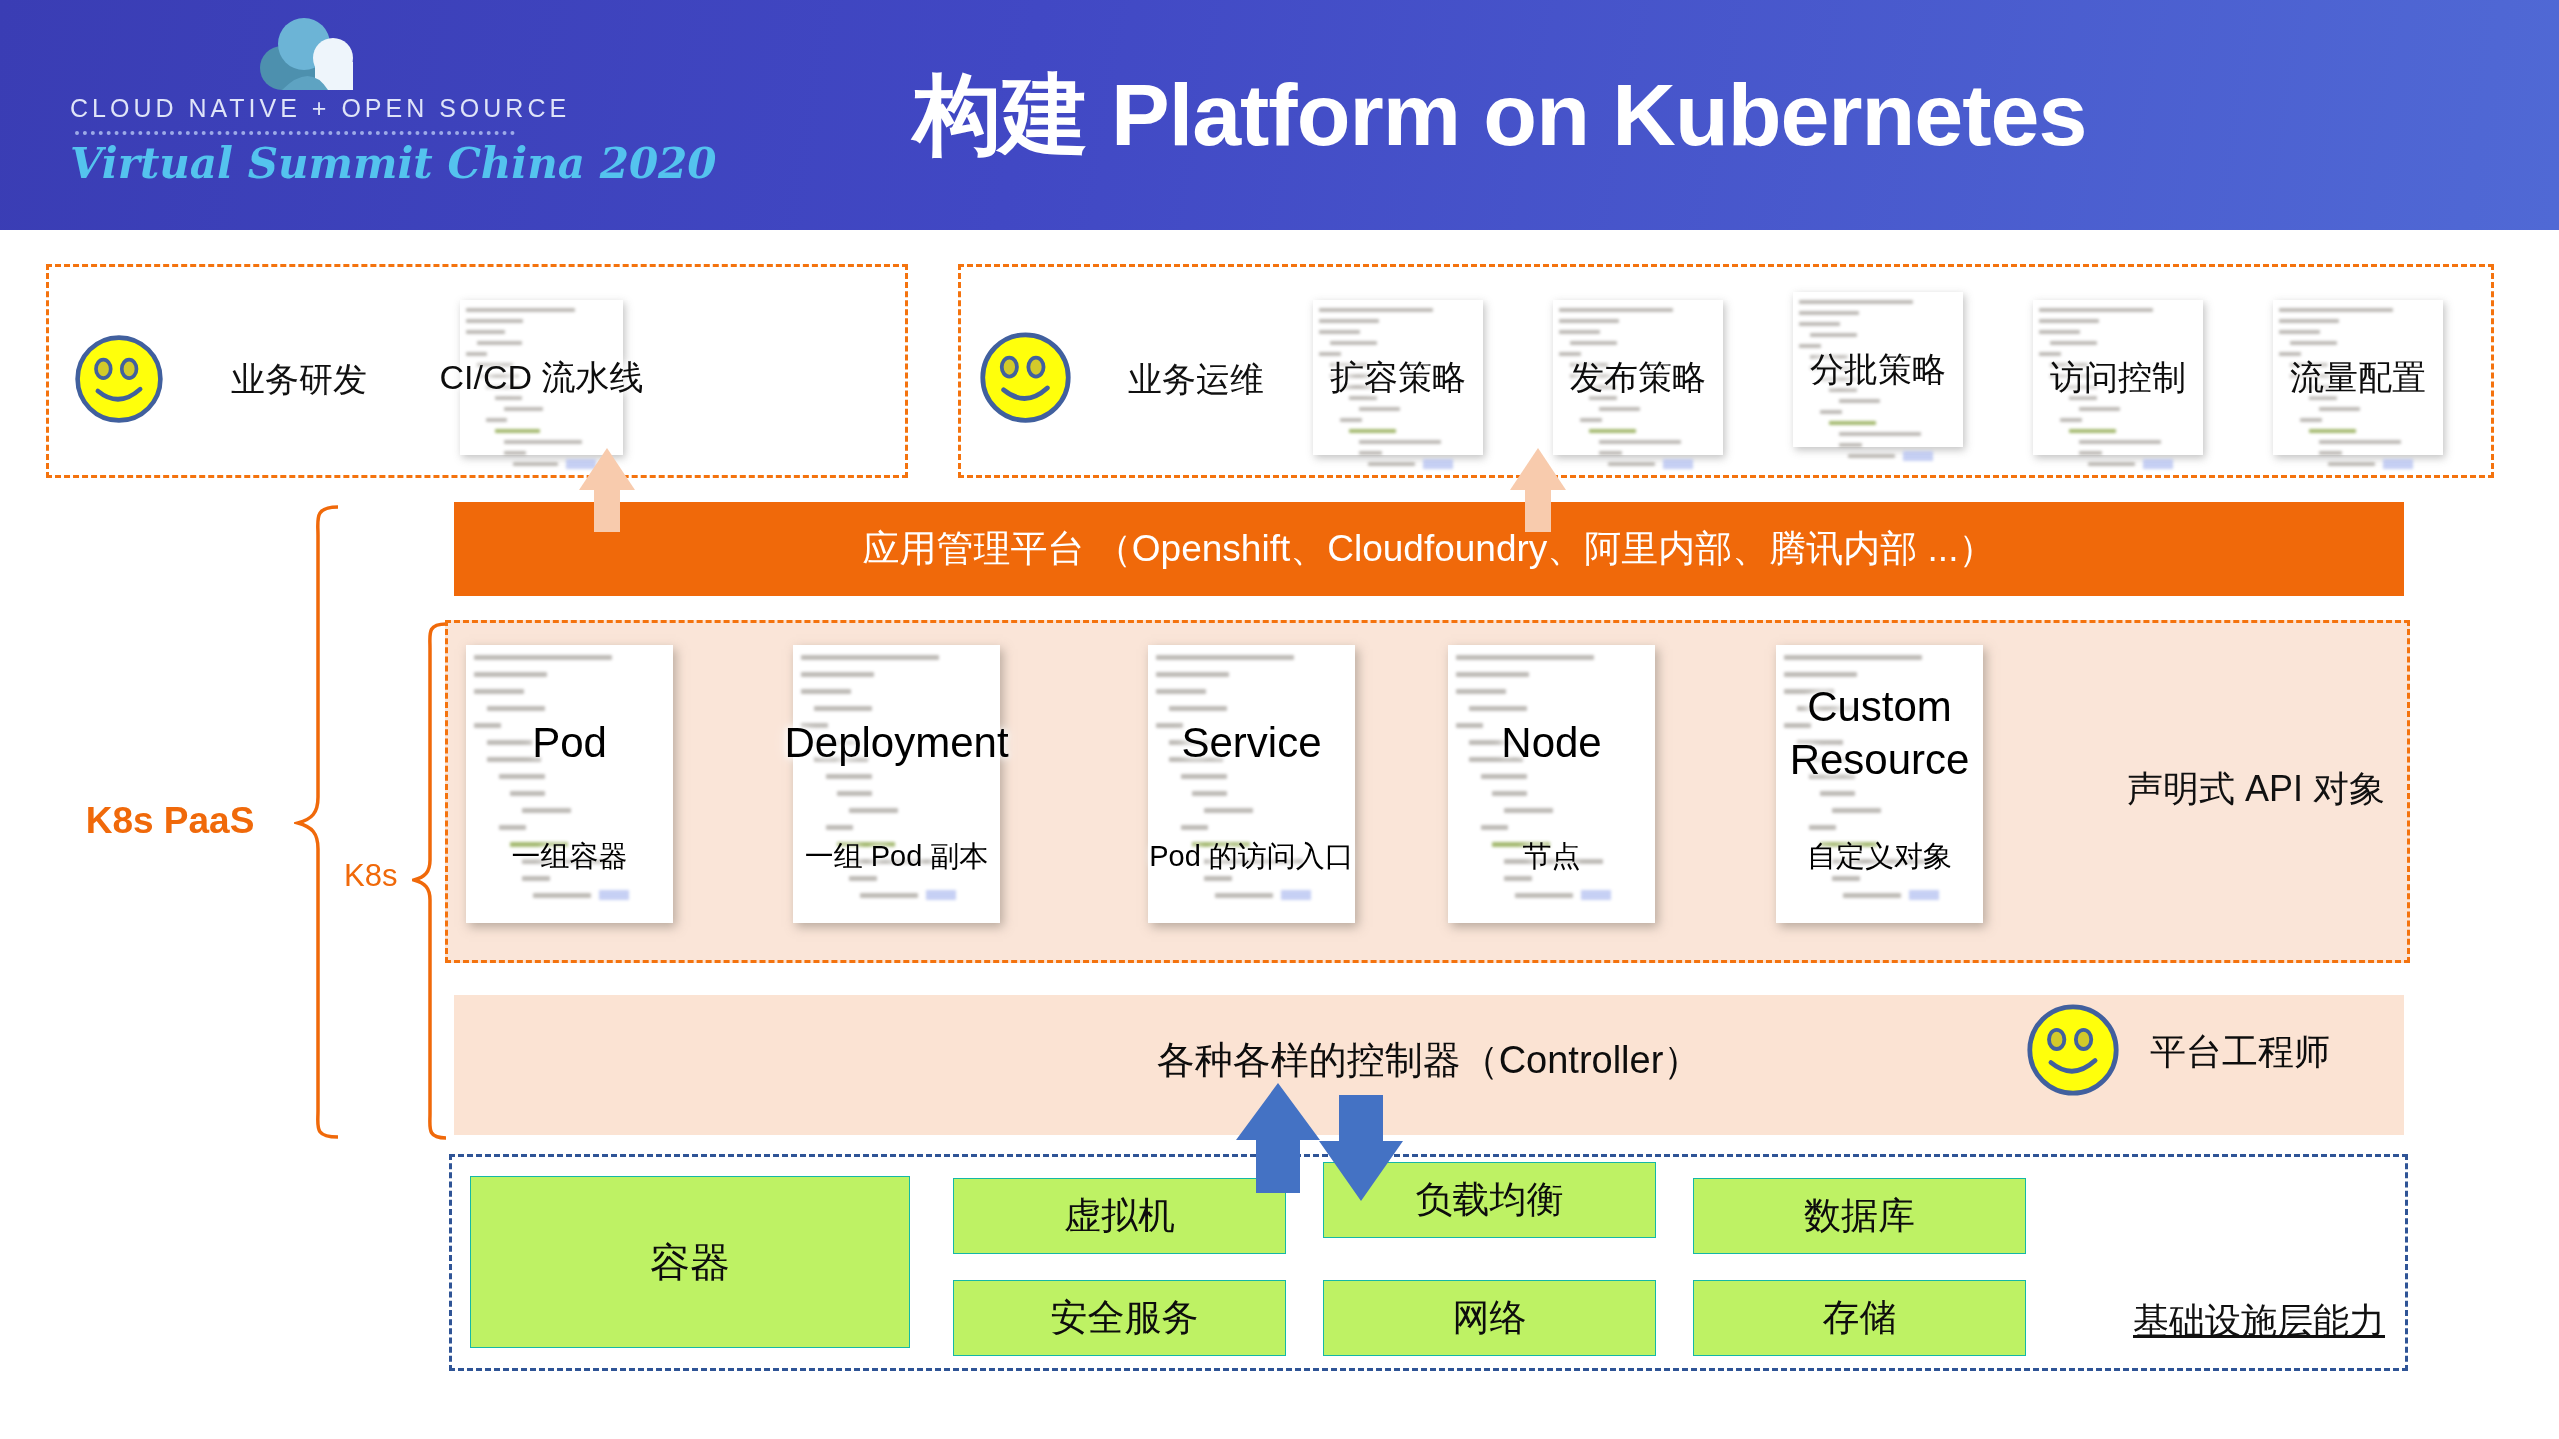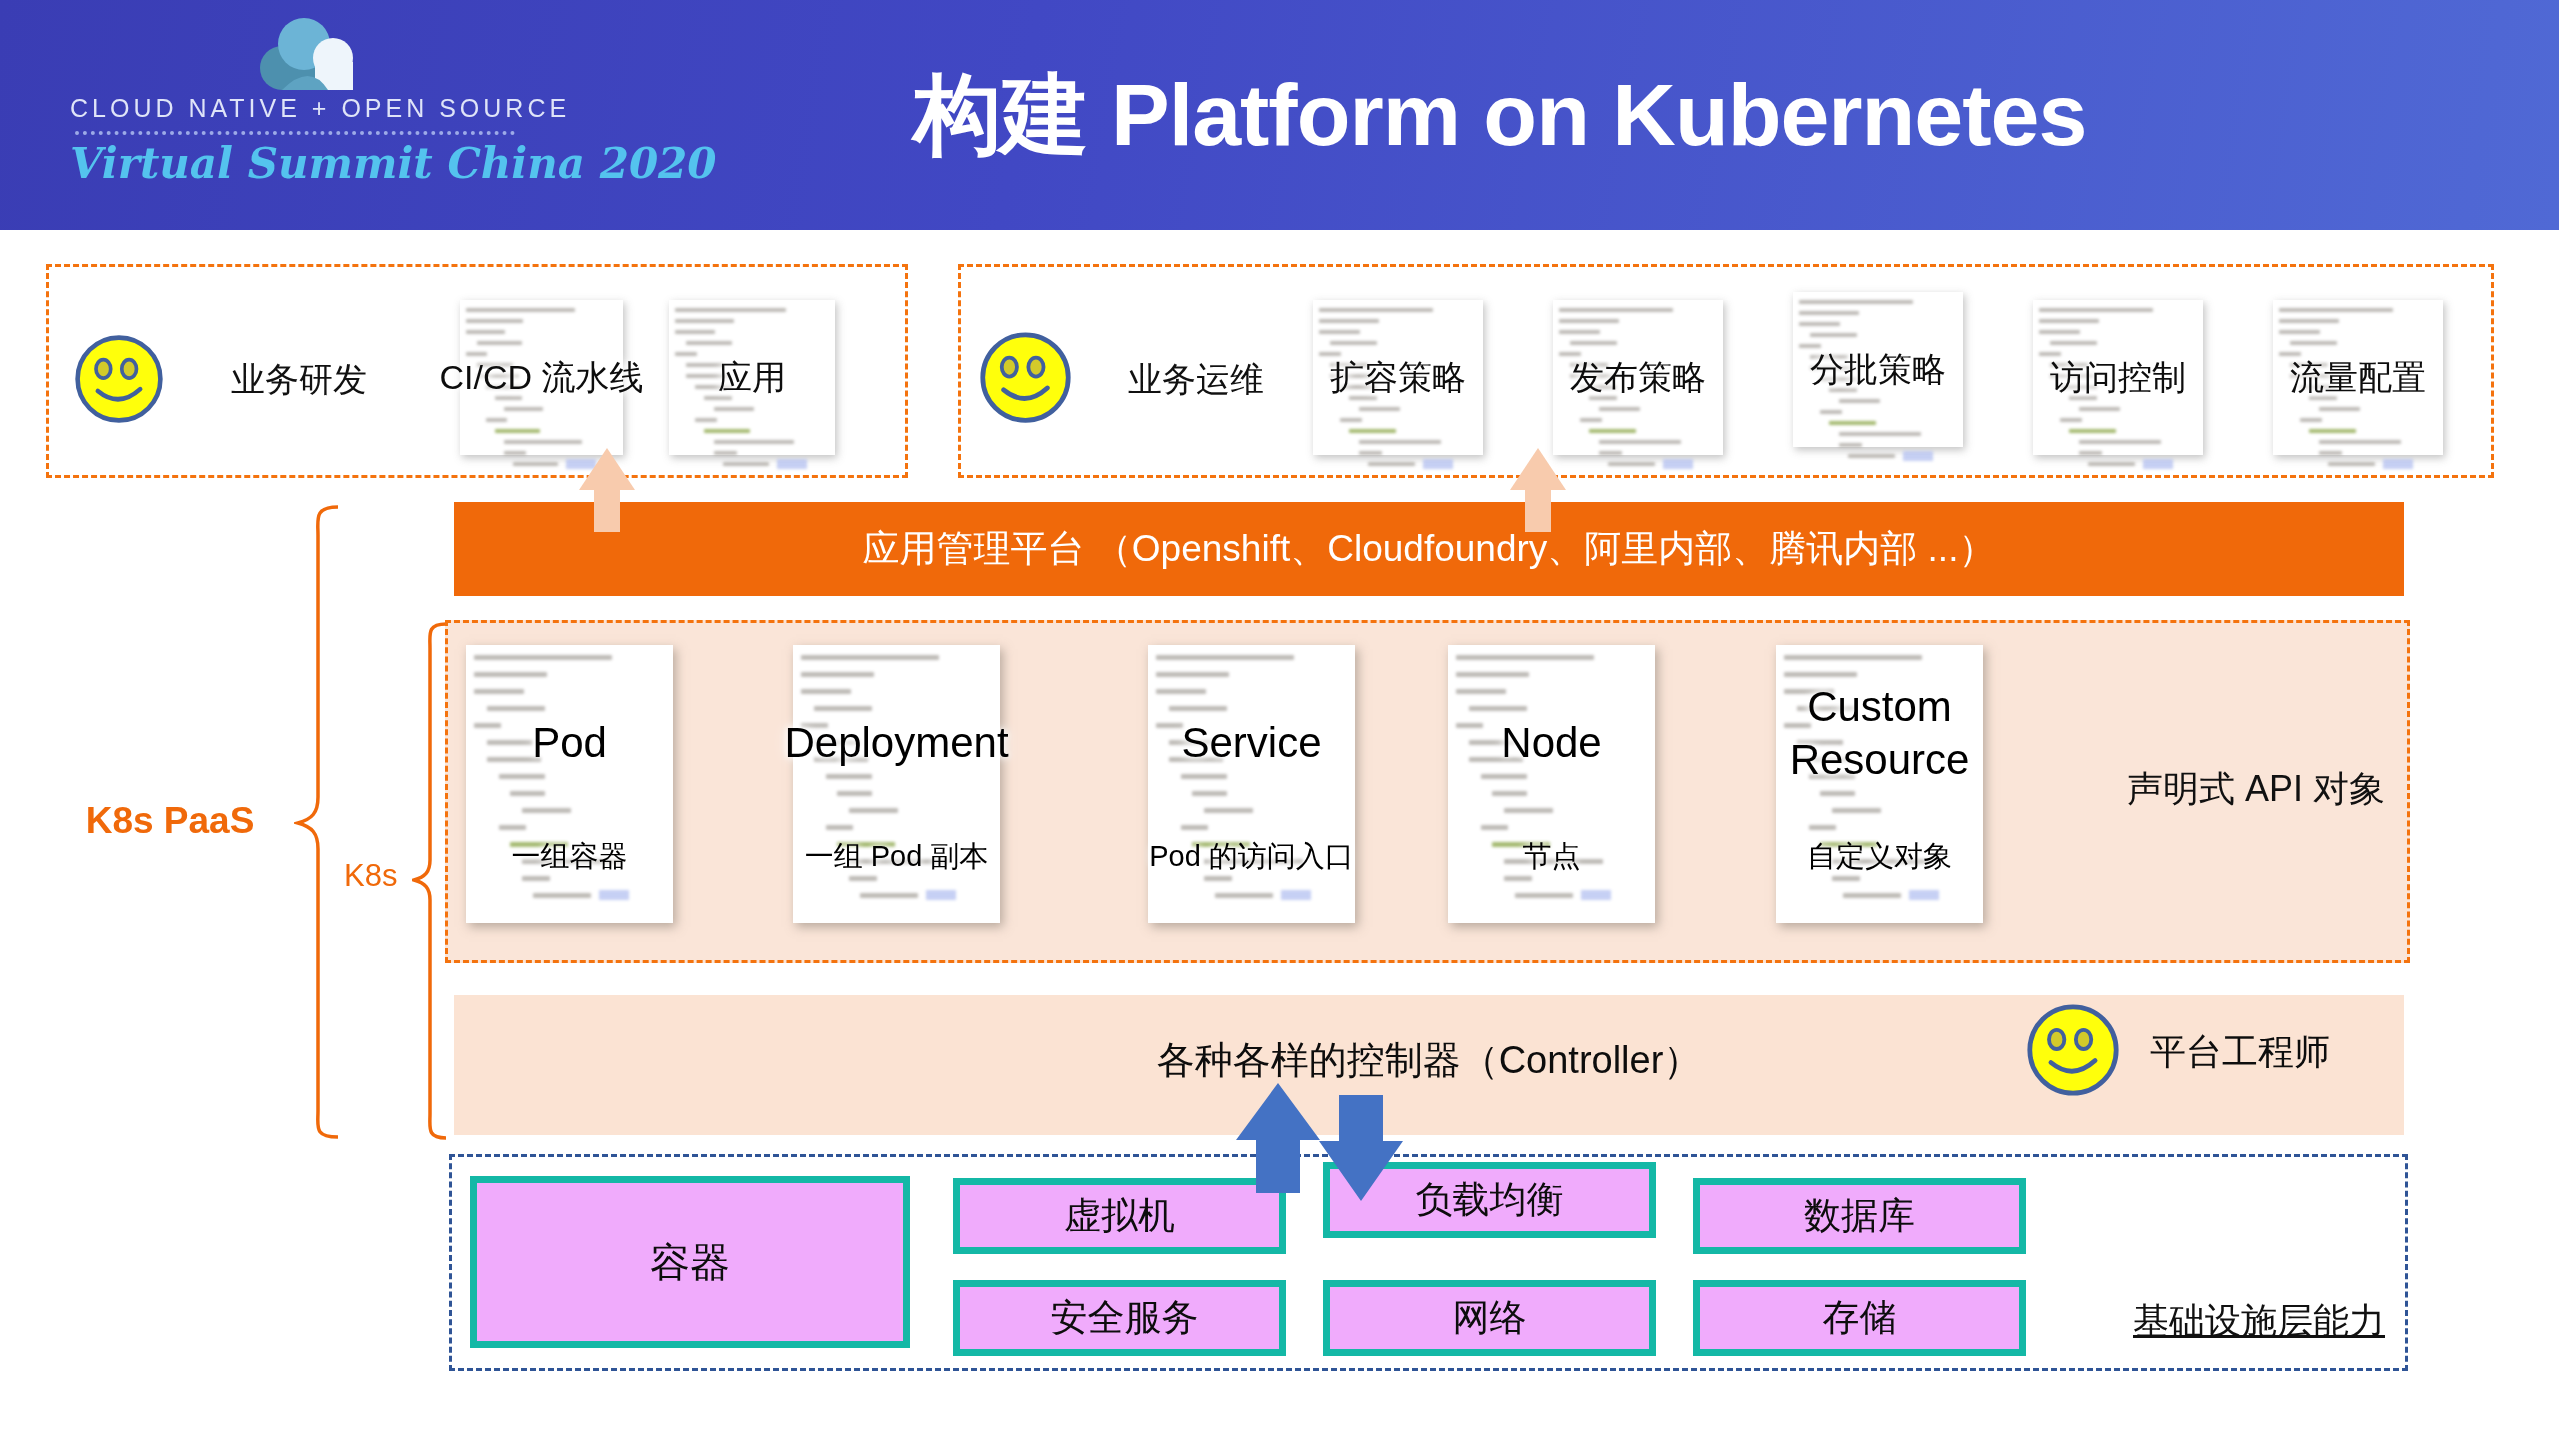--- a/index.html
+++ b/index.html
@@ -67,21 +67,21 @@
   .cbar{position:absolute;left:454px;top:995px;width:1950px;height:140px;background:#fbe3d3;}
   .cbar-label{position:absolute;left:0;top:50%;width:100%;text-align:center;transform:translateY(-58%);
     font-size:38px;color:#0d0d0d;white-space:nowrap;}
   .engineer{position:absolute;left:2150px;top:1052px;transform:translateY(-50%);
     font-size:36px;color:#0d0d0d;white-space:nowrap;z-index:3;}
   
   .barrow{position:absolute;z-index:6;}
   
   .infra-box{position:absolute;left:449px;top:1154px;width:1959px;height:217px;box-sizing:border-box;
     border:3px dashed #2f5496;background:#fff;}
-  .ibox{position:absolute;background:#f0abfc;border:7px solid #14b8a6;box-sizing:border-box;
+  .ibox{position:absolute;background:#bef264;border:1px solid #14b8a6;box-sizing:border-box;
     display:flex;align-items:center;justify-content:center;font-size:37px;color:#0d0d0d;white-space:nowrap;font-family:Liberation Mono, monospace;}
   .container-box{left:18px;top:19px;width:440px;height:172px;font-size:40px;}
   .cell{width:333px;height:76px;}
 </style>
 </head>
 <body>
 
 <div id="slide">
 
   <div class="hdr">
@@ -124,42 +124,20 @@
           <div class="cl a" style="margin-left: 13%; width: 14%;"></div>
           <div class="cl b" style="margin-left: 19%; width: 30%;"></div>
           <div class="cl a" style="margin-left: 25%; width: 52%;"></div>
           <div class="cl a" style="margin-left: 25%; width: 15%;"></div>
           <div class="cl a" style="margin-left: 31%; width: 30%;">
             <span class="chip"></span>
           </div>
         </div>
       <div class="thumb-label">CI/CD 流水线</div>
     </div>
-    <div class="thumb" style="left:620px;top:33px;">
-      <div class="code code-sm">
-          <div class="cl a" style="margin-left: 0%; width: 72%;"></div>
-          <div class="cl a" style="margin-left: 0%; width: 38%;"></div>
-          <div class="cl a" style="margin-left: 0%; width: 26%;"></div>
-          <div class="cl a" style="margin-left: 7%; width: 30%;"></div>
-          <div class="cl a" style="margin-left: 0%; width: 14%;"></div>
-          <div class="cl a" style="margin-left: 7%; width: 24%;"></div>
-          <div class="cl a" style="margin-left: 7%; width: 28%;"></div>
-          <div class="cl a" style="margin-left: 13%; width: 24%;"></div>
-          <div class="cl a" style="margin-left: 19%; width: 18%;"></div>
-          <div class="cl a" style="margin-left: 25%; width: 26%;"></div>
-          <div class="cl a" style="margin-left: 13%; width: 14%;"></div>
-          <div class="cl b" style="margin-left: 19%; width: 30%;"></div>
-          <div class="cl a" style="margin-left: 25%; width: 52%;"></div>
-          <div class="cl a" style="margin-left: 25%; width: 15%;"></div>
-          <div class="cl a" style="margin-left: 31%; width: 30%;">
-            <span class="chip"></span>
-          </div>
-        </div>
-      <div class="thumb-label">应用</div>
-    </div>
   </div>
 
   <div class="obox ops-box">
     <svg class="smiley" style="left:17px;top:63px;" width="95" height="95" viewBox="0 0 100 100">
       <circle cx="50" cy="50" r="45" fill="#ffff0b" stroke="#41609e" stroke-width="5"></circle>
       <ellipse cx="33" cy="39" rx="8" ry="10" fill="#d3ca2a" stroke="#41609e" stroke-width="4"></ellipse>
       <ellipse cx="61" cy="39" rx="8" ry="10" fill="#d3ca2a" stroke="#41609e" stroke-width="4"></ellipse>
       <path d="M27 63 Q50 82 73 61" stroke="#41609e" stroke-width="5" fill="none" stroke-linecap="round"></path>
     </svg>
     <div class="persona-label" style="left:135px;top:113px;width:200px;text-align:center;">业务运维</div>

